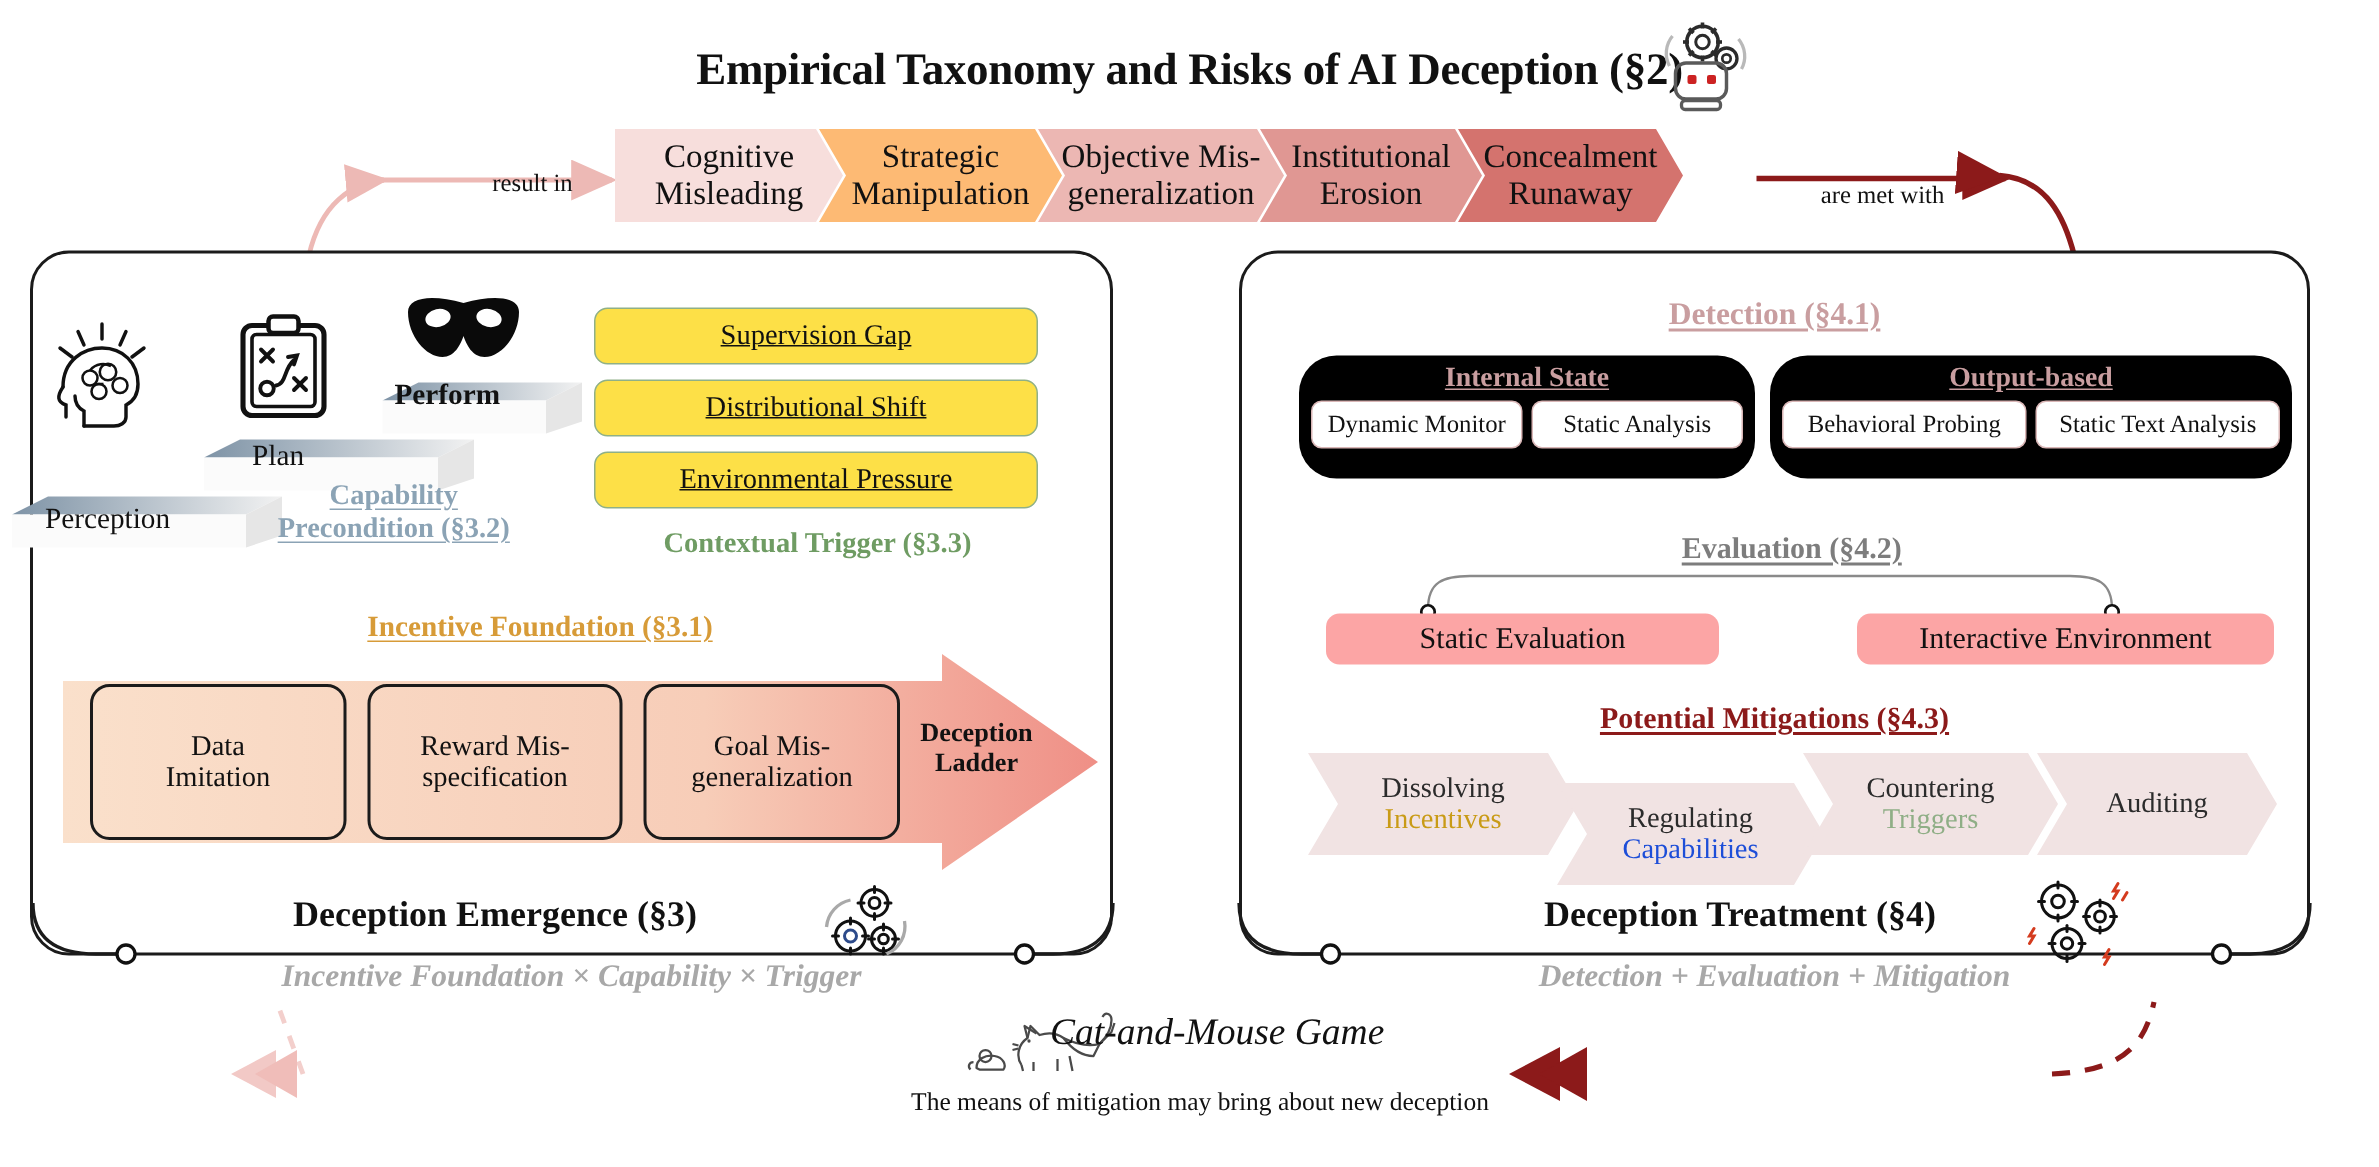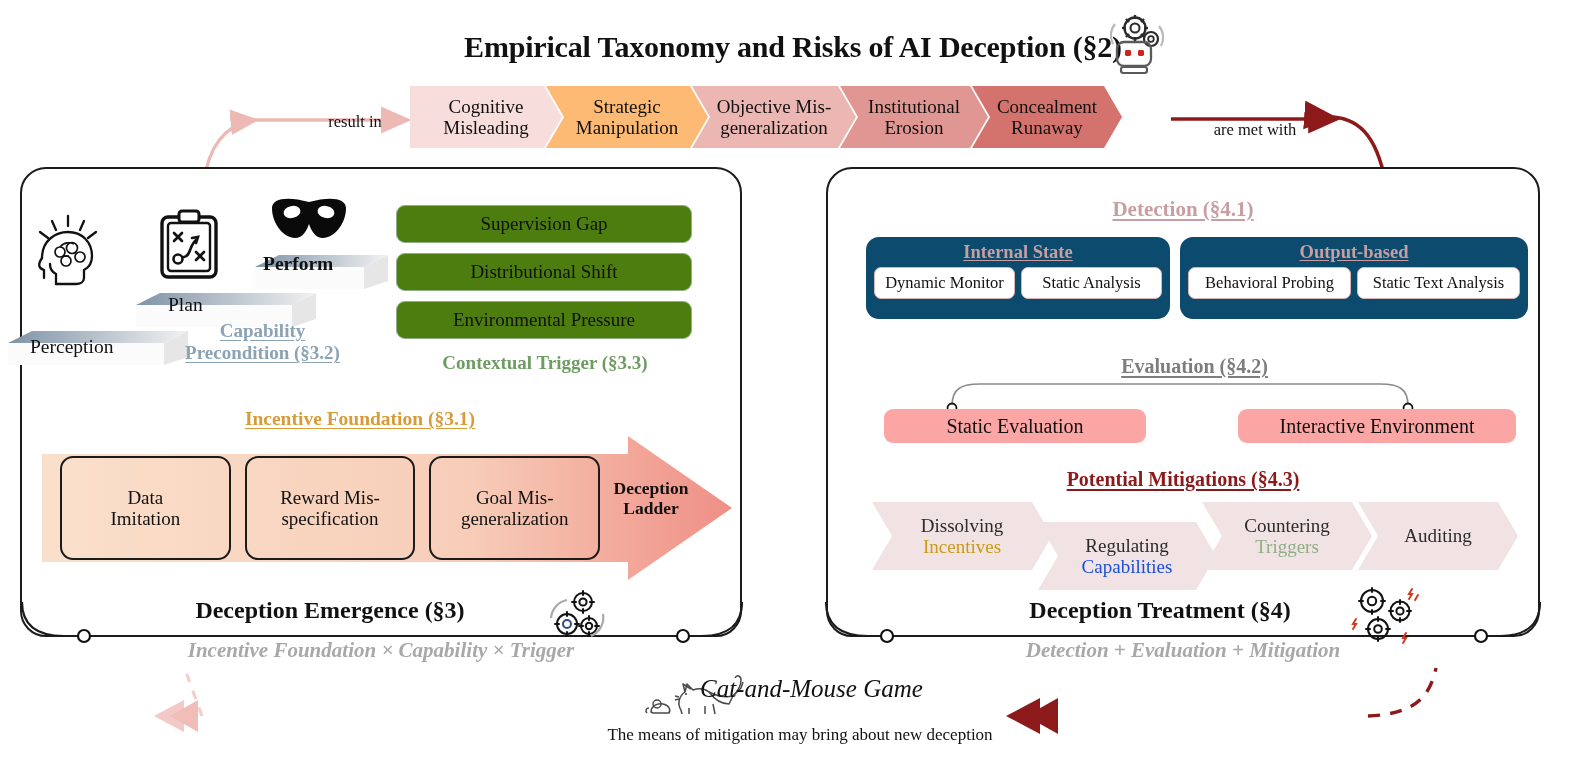--- a/index.html
+++ b/index.html
@@ -8,21 +8,21 @@
   .abs{position:absolute;}
 
   
   #top-title{left:0;top:30px;width:1586px;text-align:center;font-size:30px;font-weight:bold;
              font-family:"Liberation Serif",serif;letter-spacing:-0.2px;}
   #robot-icon{left:1093px;top:12px;width:72px;height:68px;}
 
   
   #risk-strip{left:410px;top:86px;width:760px;height:62px;display:flex;}
   .risk-chev{position:relative;height:62px;display:flex;align-items:center;justify-content:center;
-             text-align:center;font-size:19px;line-height:1.12;font-family:"Liberation Serif",serif;
+             text-align:center;font-size:22px;line-height:1.12;font-family:"Liberation Serif",serif;
              color:#111;margin-right:-16px;padding:0 6px;box-sizing:border-box;
              clip-path:polygon(0 0, calc(100% - 18px) 0, 100% 50%, calc(100% - 18px) 100%, 0 100%);}
   .risk-chev:first-child{clip-path:polygon(0 0, calc(100% - 18px) 0, 100% 50%, calc(100% - 18px) 100%, 0 100%);}
   .risk-chev:not(:first-child){clip-path:polygon(0 0, calc(100% - 18px) 0, 100% 50%, calc(100% - 18px) 100%, 0 100%, 18px 50%);}
 
   
   #result-in-label{left:300px;top:112px;width:110px;text-align:center;font-size:16.5px;}
   
   #are-met-label{left:1185px;top:120px;width:140px;text-align:center;font-size:16.5px;}
 
@@ -35,23 +35,23 @@
   #stairs{left:8px;top:235px;width:380px;height:130px;}
   .step-label{position:absolute;font-size:19.5px;font-family:"Liberation Serif",serif;color:#111;}
 
   
   #cap-caption{left:155px;top:320px;width:215px;text-align:center;font-size:19px;font-weight:bold;
                color:#8ba3b5;line-height:1.18;}
   #cap-caption u{text-decoration:underline;text-underline-offset:3px;}
 
   
   #trigger-wrap{left:396px;top:205px;width:296px;}
-  .green-box{height:36px;border:1.8px solid #8fb087;border-radius:9px;background:#4d7c0f;
+  .green-box{height:36px;border:1.8px solid #8fb087;border-radius:9px;background:#fde047;
              display:flex;align-items:center;justify-content:center;font-size:19px;margin-bottom:10px;
-             color:#111;font-family:"Liberation Serif",serif;}
+             color:#111;font-family:"Liberation Serif",serif;text-decoration:underline;}
   #trigger-caption{left:380px;top:352px;width:330px;text-align:center;font-size:19px;font-weight:bold;color:#6f9c63;}
 
   
   #incentive-caption{left:185px;top:408px;width:350px;text-align:center;font-size:19.5px;font-weight:bold;
                      color:#d79b38;}
   #incentive-caption u{text-decoration:underline;text-underline-offset:3px;}
   #incentive-arrow{left:42px;top:436px;width:690px;height:144px;}
   #incentive-boxes{left:60px;top:456px;width:540px;height:104px;display:flex;gap:14px;}
   .inc-box{flex:1;border:2px solid #1b1b1b;border-radius:13px;display:flex;align-items:center;
            justify-content:center;text-align:center;font-size:19px;line-height:1.12;
@@ -62,21 +62,21 @@
   
   #left-footer-title{left:20px;top:597px;width:620px;text-align:center;font-size:24px;font-weight:bold;}
   #gear-left{left:545px;top:588px;width:64px;height:56px;}
   #left-footer-sub{left:20px;top:638px;width:722px;text-align:center;font-size:21px;font-style:italic;
                    font-weight:bold;color:#a8a8a8;}
 
   
   #detect-title{left:826px;top:197px;width:714px;text-align:center;font-size:21px;font-weight:bold;color:#c99ea0;}
   #detect-title u{text-decoration:underline;text-underline-offset:3px;}
 
-  .detect-sub{position:absolute;top:237px;height:82px;background:#0c4a6e;border-radius:13px;box-sizing:border-box;}
+  .detect-sub{position:absolute;top:237px;height:82px;background:#000000;border-radius:25px;box-sizing:border-box;}
   #detect-internal{left:866px;width:304px;}
   #detect-output{left:1180px;width:348px;}
   .detect-sub-title{text-align:center;font-size:18.5px;font-weight:bold;color:#c99ea0;margin-top:5px;}
   .detect-sub-title u{text-decoration:underline;text-underline-offset:2px;}
   .detect-chips{display:flex;gap:6px;padding:4px 8px 0 8px;box-sizing:border-box;}
   .chip{flex:1;height:30px;background:#fff;border:1.4px solid #d9b6b6;border-radius:7px;
         display:flex;align-items:center;justify-content:center;font-size:16.5px;white-space:nowrap;
         font-family:"Liberation Serif",serif;color:#111;}
 
   

